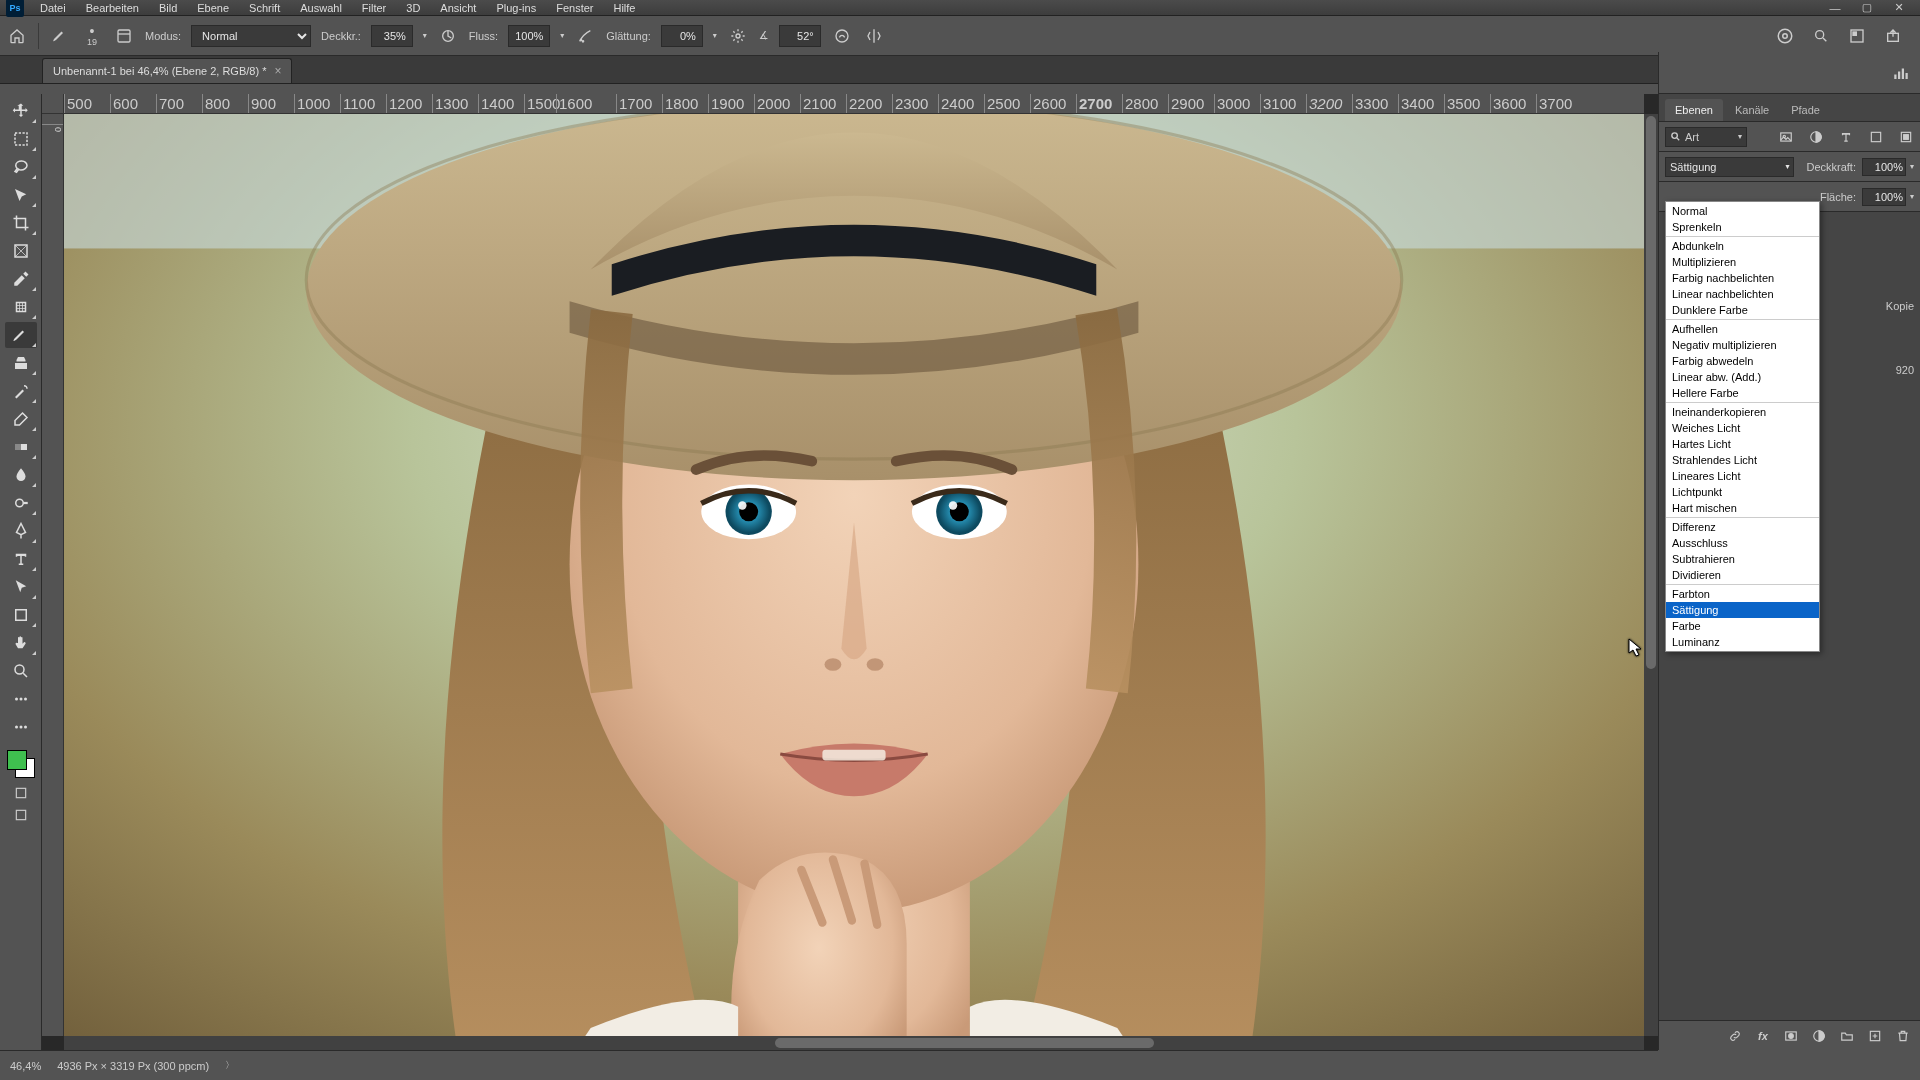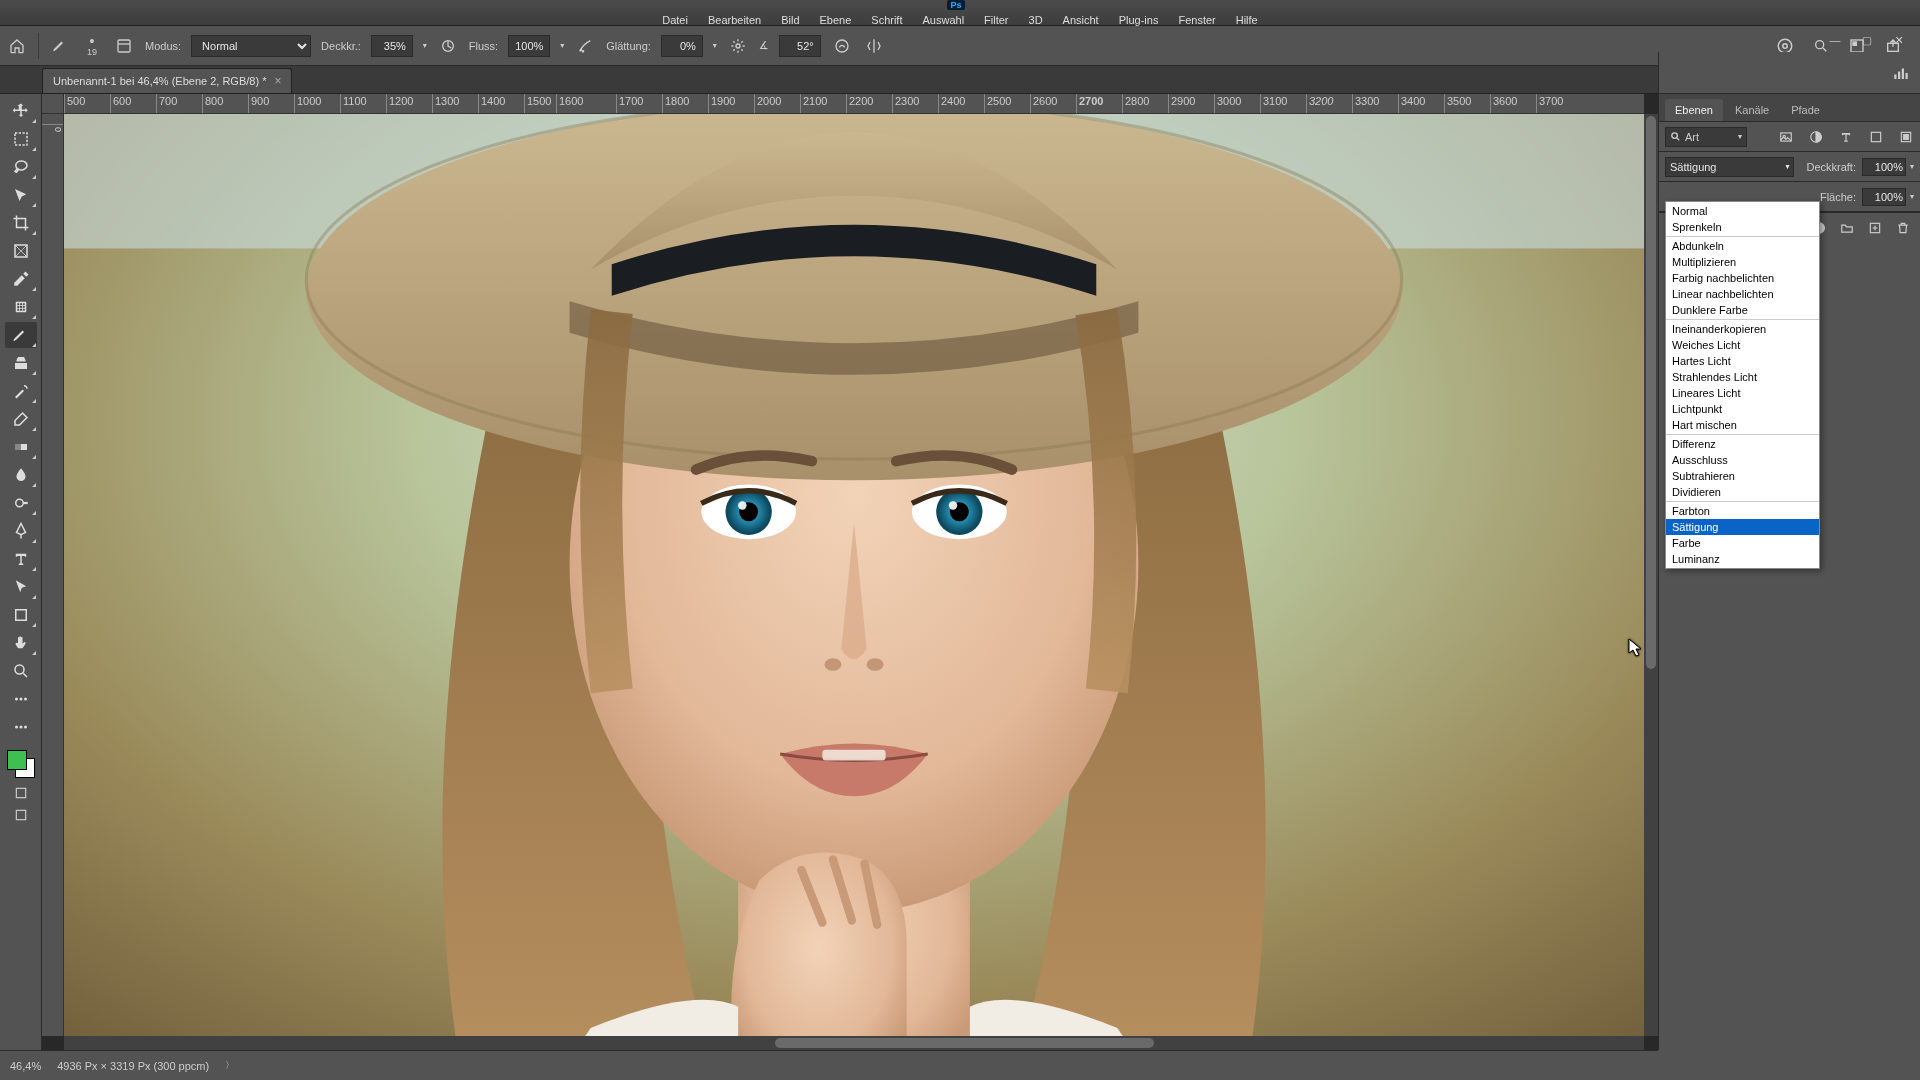--- a/index.html
+++ b/index.html
@@ -1,19 +1,19 @@
 <!DOCTYPE html>
 <html><head>
 <meta charset="utf-8">
 <style>
 * { margin: 0; padding: 0; box-sizing: border-box; font-family: -apple-system, "Segoe UI", Tahoma, sans-serif; font-size: 11px; user-select: none; }
 html, body { width: 1920px; height: 1080px; overflow: hidden; background: #535353; color: #e6e6e6; }
 
 
-.titlebar { height: 26px; background: linear-gradient(#4b4b4b,#3d3d3d); display: flex; align-items: center; padding: 0 6px; border-bottom: 1px solid #222; flex-direction: column; }
+.titlebar { height: 16px; background: linear-gradient(#4b4b4b,#3d3d3d); display: flex; align-items: center; padding: 0 6px; border-bottom: 1px solid #222; }
 .titlebar .ps-icon { width: 18px; height: 18px; background: #001e36; color:#31a8ff; font-weight: bold; display:flex; align-items:center; justify-content:center; font-size:9px; border-radius:2px; margin-right:8px; }
 .titlebar .menu { display:flex; gap: 4px; }
 .titlebar .menu span { padding: 4px 8px; color:#ddd; cursor:default; }
 .titlebar .win-controls { margin-left:auto; display:flex; gap:2px; }
 .titlebar .win-controls div { width:30px; height:20px; display:flex; align-items:center; justify-content:center; color:#ccc; }
 
 
 .optionsbar { height: 40px; background: #535353; display:flex; align-items:center; padding: 0 6px; gap:10px; border-bottom:1px solid #2a2a2a; }
 .optionsbar .ico { width:22px; height:22px; display:flex; align-items:center; justify-content:center; color:#ccc; }
 .optionsbar .sep { width:1px; height:26px; background:#3a3a3a; }
@@ -34,21 +34,21 @@
 .toolbar .tool { width:32px; height:26px; display:flex; align-items:center; justify-content:center; color:#ddd; position:relative; border-radius:2px; }
 .toolbar .tool.active { background:#3a3a3a; }
 .toolbar .swatches { margin-top:6px; position:relative; width:32px; height:32px; }
 .toolbar .swatches .fg { position:absolute; width:20px; height:20px; background:#3fbf4f; border:1px solid #000; left:2px; top:2px; z-index:2; }
 .toolbar .swatches .bg { position:absolute; width:20px; height:20px; background:#fff; border:1px solid #000; right:2px; bottom:2px; }
 .toolbar .mini { width:22px; height:18px; display:flex; align-items:center; justify-content:center; color:#ccc; margin-top:2px; }
 
 .canvas-wrap { flex:1; position:relative; background:#282828; overflow:hidden; }
 .ruler-h { position:absolute; top:0; left:22px; right:14px; height:20px; background:#535353; border-bottom:1px solid #333; overflow:hidden; }
 .ruler-h .ticks { position:relative; height:100%; }
-.ruler-h .tick { position:absolute; top:0; height:100%; border-left:1px solid #888; color:#ccc; font-size:11px; padding-left:2px; padding-top:1px; }
+.ruler-h .tick { position:absolute; top:0; height:100%; border-left:1px solid #888; color:#ccc; font-size:15px; padding-left:2px; padding-top:1px; }
 .ruler-v { position:absolute; top:20px; bottom:14px; left:0; width:22px; background:#535353; border-right:1px solid #333; }
 .ruler-v .tick { position:absolute; left:0; width:100%; border-top:1px solid #888; color:#ccc; font-size:9px; writing-mode:vertical-rl; padding-top:2px; }
 .ruler-corner { position:absolute; top:0; left:0; width:22px; height:20px; background:#535353; border-right:1px solid #333; border-bottom:1px solid #333; }
 
 .canvas { position:absolute; top:20px; left:22px; right:14px; bottom:14px; background:#1e1e1e; overflow:hidden; }
 .image { position:absolute; top:0; left:0; right:0; bottom:0; }
 
 
 .image svg { width:100%; height:100%; display:block; }
 
@@ -606,20 +606,27 @@
           <div class="item">Sprenkeln</div>
         </div>
         <div class="group">
           <div class="item">Abdunkeln</div>
           <div class="item">Multiplizieren</div>
           <div class="item">Farbig nachbelichten</div>
           <div class="item">Linear nachbelichten</div>
           <div class="item">Dunklere Farbe</div>
         </div>
         <div class="group">
+          <div class="item">Aufhellen</div>
+          <div class="item">Negativ multiplizieren</div>
+          <div class="item">Farbig abwedeln</div>
+          <div class="item">Linear abw. (Add.)</div>
+          <div class="item">Hellere Farbe</div>
+        </div>
+        <div class="group">
           <div class="item">Ineinanderkopieren</div>
           <div class="item">Weiches Licht</div>
           <div class="item">Hartes Licht</div>
           <div class="item">Strahlendes Licht</div>
           <div class="item">Lineares Licht</div>
           <div class="item">Lichtpunkt</div>
           <div class="item">Hart mischen</div>
         </div>
         <div class="group">
           <div class="item">Differenz</div>
@@ -629,20 +636,24 @@
         </div>
         <div class="group">
           <div class="item">Farbton</div>
           <div class="item highlight">Sättigung</div>
           <div class="item">Farbe</div>
           <div class="item">Luminanz</div>
         </div>
       </div>
   </div>
 
+  <div class="layers-body">
+    <div class="layer-peek">Kopie</div>
+    <div class="layer-peek2">920</div>
+  </div>
 
   <div class="panel-footer">
     <div class="fico">
         <svg width="14" height="14" viewBox="0 0 24 24" fill="none" stroke="#ccc" stroke-width="2">
           <path d="M10 14a4 4 0 0 0 5.6 0l3-3a4 4 0 0 0-5.6-5.6l-1 1M14 10a4 4 0 0 0-5.6 0l-3 3a4 4 0 0 0 5.6 5.6l1-1"></path>
         </svg>
       </div>
     <div class="fico" style="font-style:italic;font-weight:bold;">fx</div>
     <div class="fico">
         <svg width="14" height="14" viewBox="0 0 24 24" fill="none" stroke="#ccc" stroke-width="2">

